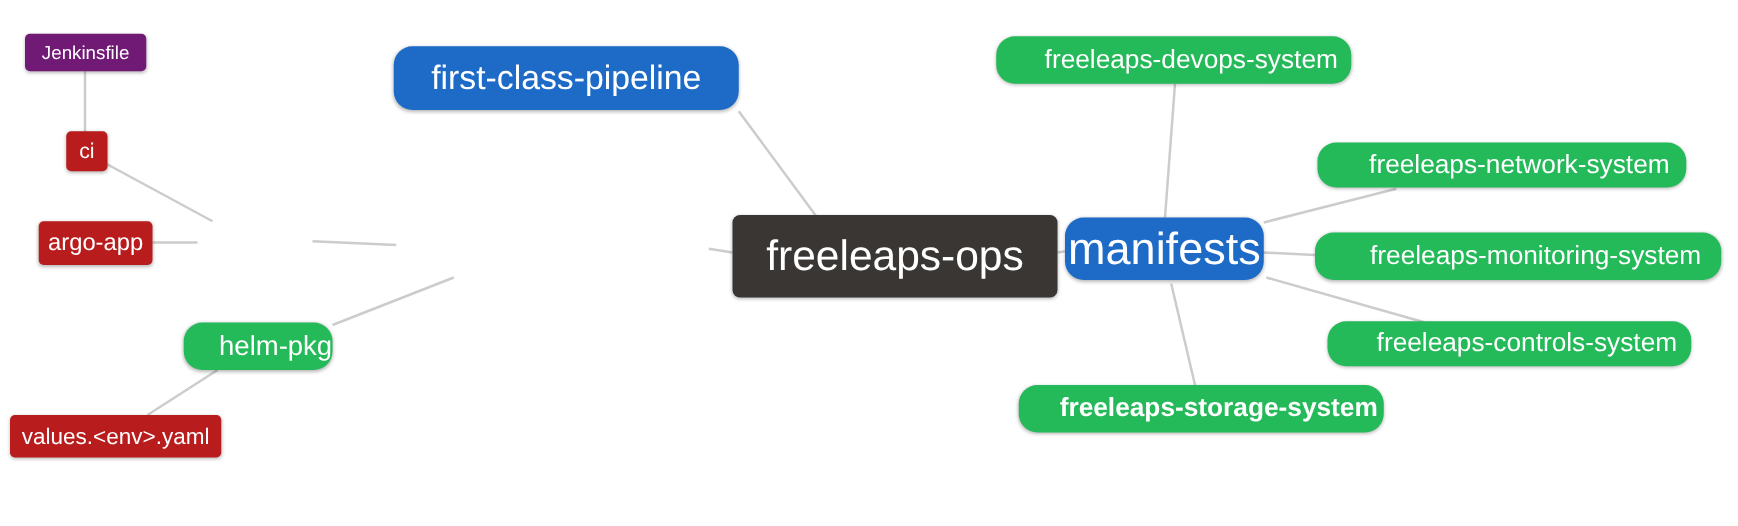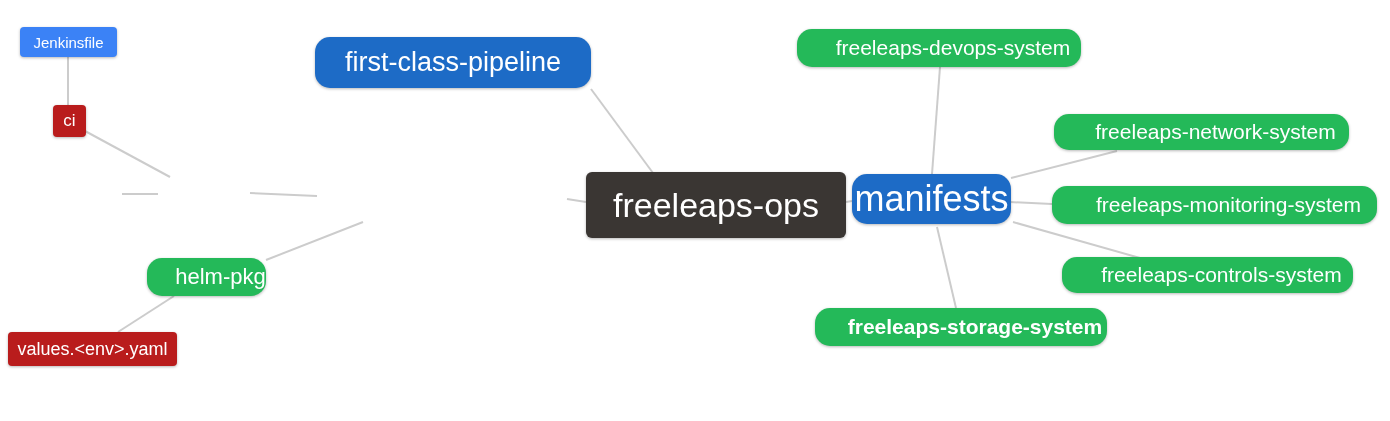--- a/index.html
+++ b/index.html
@@ -28,21 +28,21 @@
     color: #ffffff;
     border-radius: 15px;
     box-shadow: 0 1px 3px rgba(0,0,0,0.28);
     cursor: pointer;
     box-sizing: border-box;
   }
   .lvl-root { background: #3a3633; }
   .lvl-1    { background: #1d6bc6; }
   .lvl-2    { background: #24b959; padding-left: 28px; }
   .lvl-3    { background: #b91c1c; }
-  .lvl-4    { background: #3b82f6; }
+  .lvl-4    { background: #701a75; }
 
   
   #n-root        { left: 586px;  top: 172px; width: 260px; height: 66px; font-size: 34px; border-radius: 6px; text-align: center; }
   #n-pipeline    { left: 315px;  top: 37px;  width: 276px; height: 51px; font-size: 27px; }
   #n-service     { left: 317px;  top: 172px; width: 250px; height: 50px; font-size: 27px; }
   #n-manifests   { left: 852px;  top: 174px; width: 159px; height: 50px; font-size: 36px; }
   #n-env         { left: 158px;  top: 175px; width: 86px;  height: 38px; font-size: 22px; }
   #n-helm        { left: 147px;  top: 258px; width: 119px; height: 38px; font-size: 22px; }
   #n-ci          { left: 53px;   top: 105px; width: 33px;  height: 32px; font-size: 17px; border-radius: 4px; }
   #n-argo        { left: 31px;   top: 177px; width: 91px;  height: 35px; font-size: 19px; border-radius: 4px; }
@@ -74,20 +74,21 @@
     <line class="edge" x1="1010" y1="202" x2="1052" y2="204"></line>
     <line class="edge" x1="1013" y1="222" x2="1140" y2="258"></line>
     <line class="edge" x1="937" y1="227" x2="956" y2="308"></line>
   </svg>
 
   <div class="node lvl-root" id="n-root">freeleaps-ops</div>
   <div class="node lvl-1" id="n-pipeline">first-class-pipeline</div>
   <div class="node lvl-1" id="n-manifests">manifests</div>
   <div class="node lvl-2" id="n-helm">helm-pkg</div>
   <div class="node lvl-3" id="n-ci">ci</div>
+  <div class="node lvl-3" id="n-argo">argo-app</div>
   <div class="node lvl-4" id="n-jenkinsfile">Jenkinsfile</div>
   <div class="node lvl-3" id="n-values">values.&lt;env&gt;.yaml</div>
   <div class="node lvl-2" id="n-devops">freeleaps-devops-system</div>
   <div class="node lvl-2" id="n-network">freeleaps-network-system</div>
   <div class="node lvl-2" id="n-monitoring">freeleaps-monitoring-system</div>
   <div class="node lvl-2" id="n-controls">freeleaps-controls-system</div>
   <div class="node lvl-2" id="n-storage">freeleaps-storage-system</div>
 
 </div>
 

